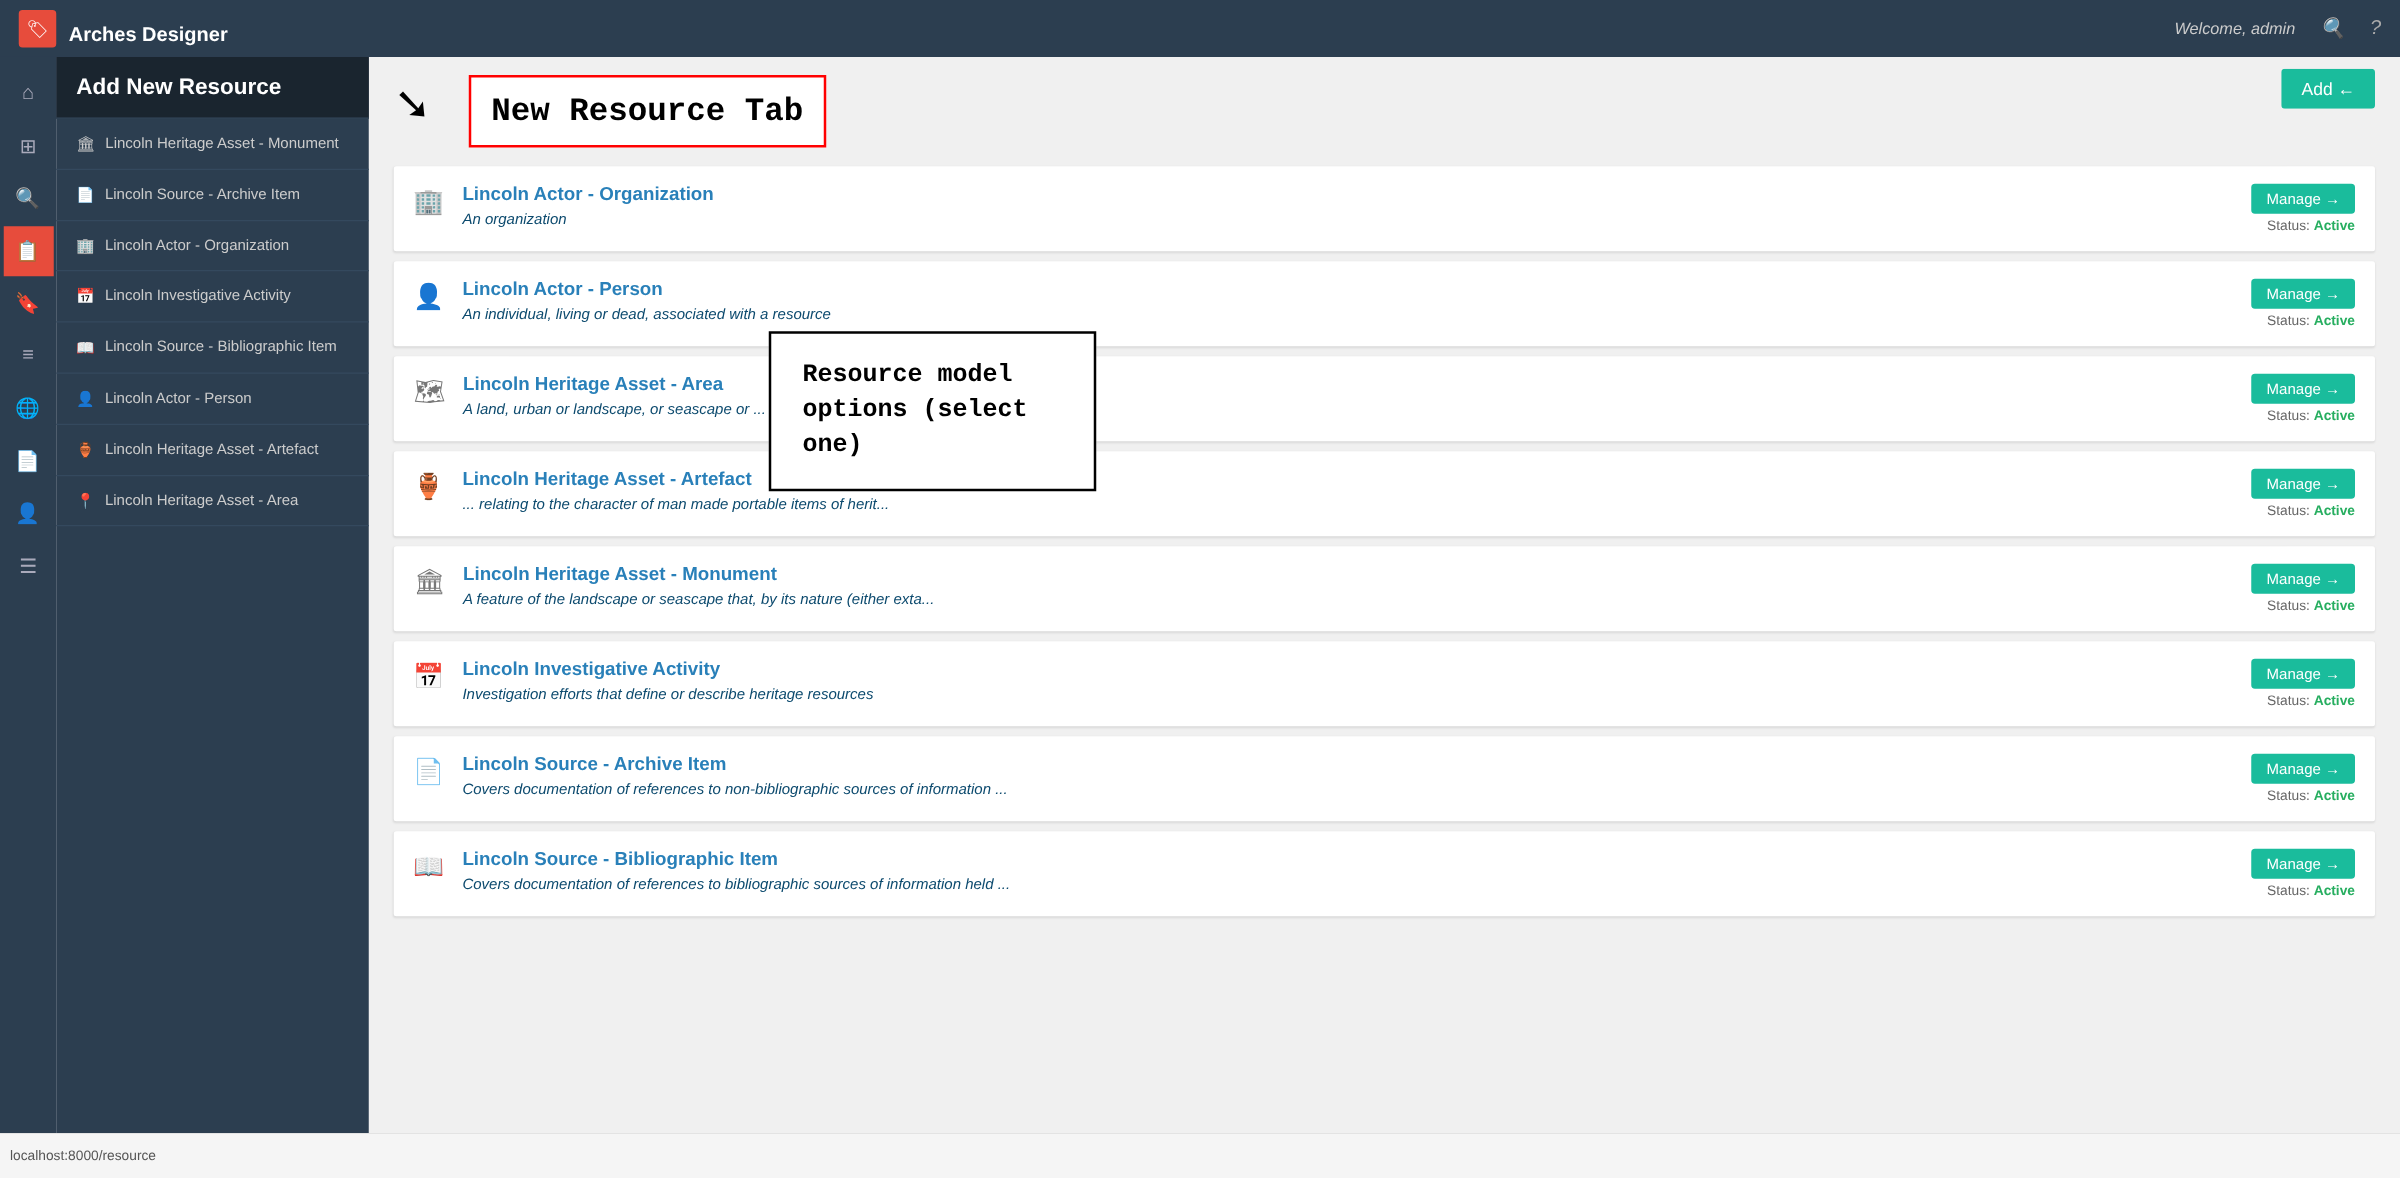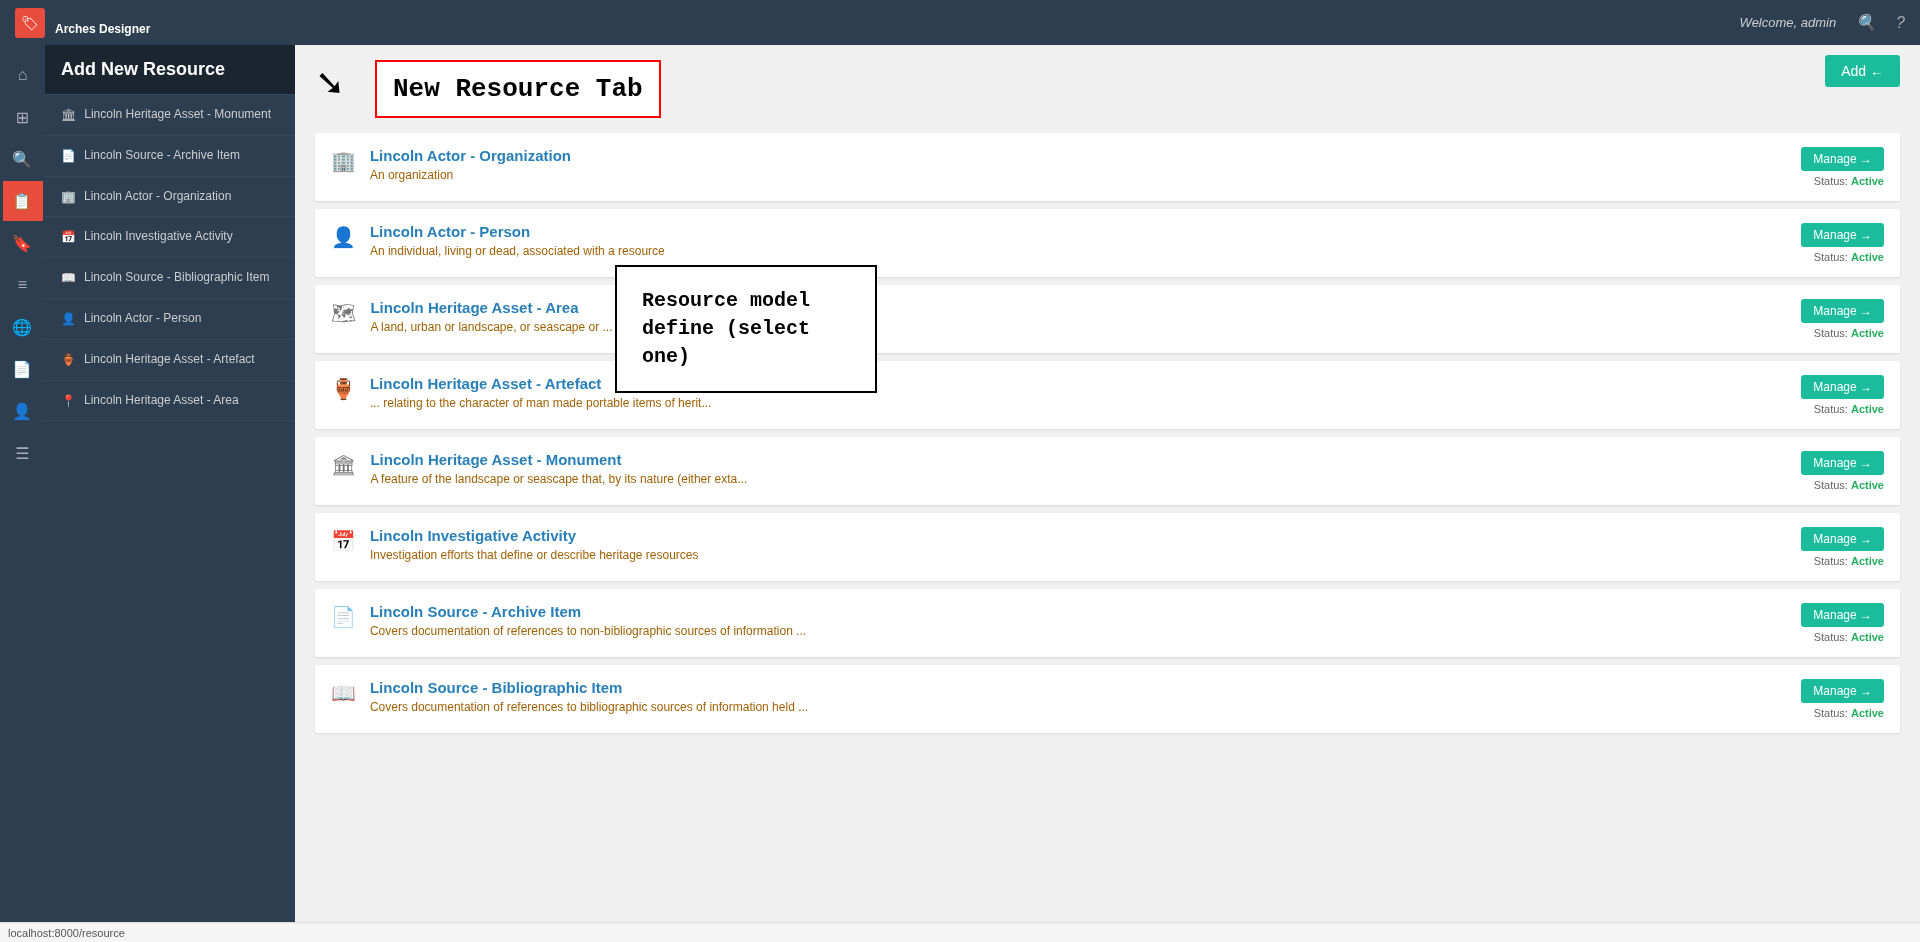--- a/index.html
+++ b/index.html
@@ -51,21 +51,21 @@
       height: 30px;
       background: #e74c3c;
       border-radius: 3px;
       display: flex;
       align-items: center;
       justify-content: center;
       margin-right: 10px;
       font-size: 14px;
     }
     .navbar .brand-title {
-      font-size: 12px;
+      font-size: 16px;
       font-weight: bold;
       color: white;
       margin-top: 13px;
     }
     .navbar .nav-right {
       margin-left: auto;
       display: flex;
       align-items: center;
       gap: 20px;
       font-style: italic;
@@ -211,21 +211,22 @@
       flex: 1;
     }
     .resource-card .card-title {
       font-size: 15px;
       color: #2980b9;
       font-weight: bold;
       margin-bottom: 4px;
     }
     .resource-card .card-desc {
       font-size: 12px;
-      color: #a16207;
+      color: #0c4a6e;
+      font-style: italic;
     }
     .resource-card .card-actions {
       display: flex;
       flex-direction: column;
       align-items: flex-end;
       gap: 4px;
     }
     .manage-btn {
       background: #1abc9c;
       color: white;
@@ -243,21 +244,21 @@
       color: #27ae60;
       font-weight: bold;
     }
 
     
     .status-bar {
       position: fixed;
       bottom: 0;
       left: 0;
       right: 0;
-      height: 20px;
+      height: 36px;
       background: #f5f5f5;
       border-top: 1px solid #ddd;
       font-size: 11px;
       color: #555;
       display: flex;
       align-items: center;
       padding: 0 8px;
       z-index: 300;
     }
   </style>
@@ -333,21 +334,21 @@
         <span>New Resource Tab</span>
       </div>
     </div>
 
     <div class="add-btn-container">
       <button class="add-btn">Add ←</button>
     </div>
 
     <div class="callout-box">
       <div>Resource model</div>
-      <div>define (select one)</div>
+      <div>options (select one)</div>
     </div>
 
     <div id="resource-list" style="margin-top:10px;">
     <div class="resource-card">
       <span class="card-icon">🏢</span>
       <div class="card-content">
         <div class="card-title">Lincoln Actor - Organization</div>
         <div class="card-desc">An organization</div>
       </div>
       <div class="card-actions">

